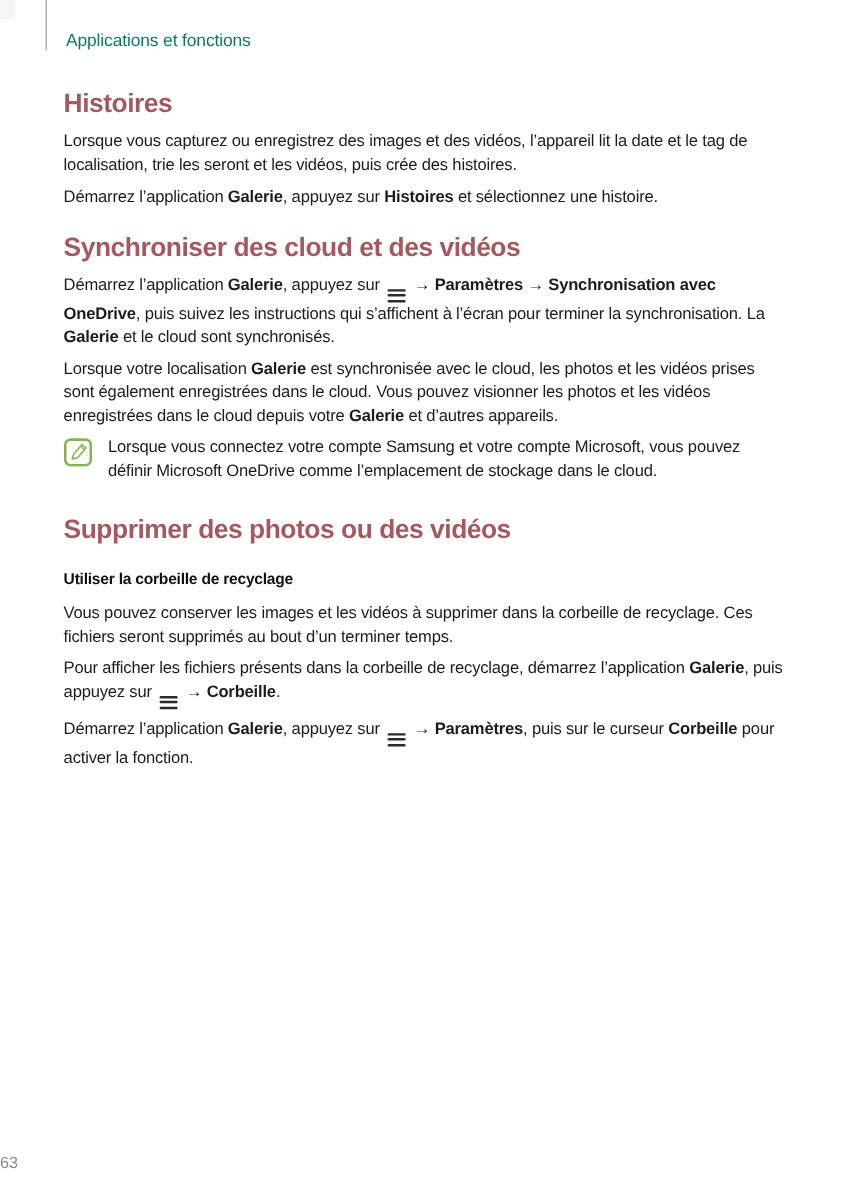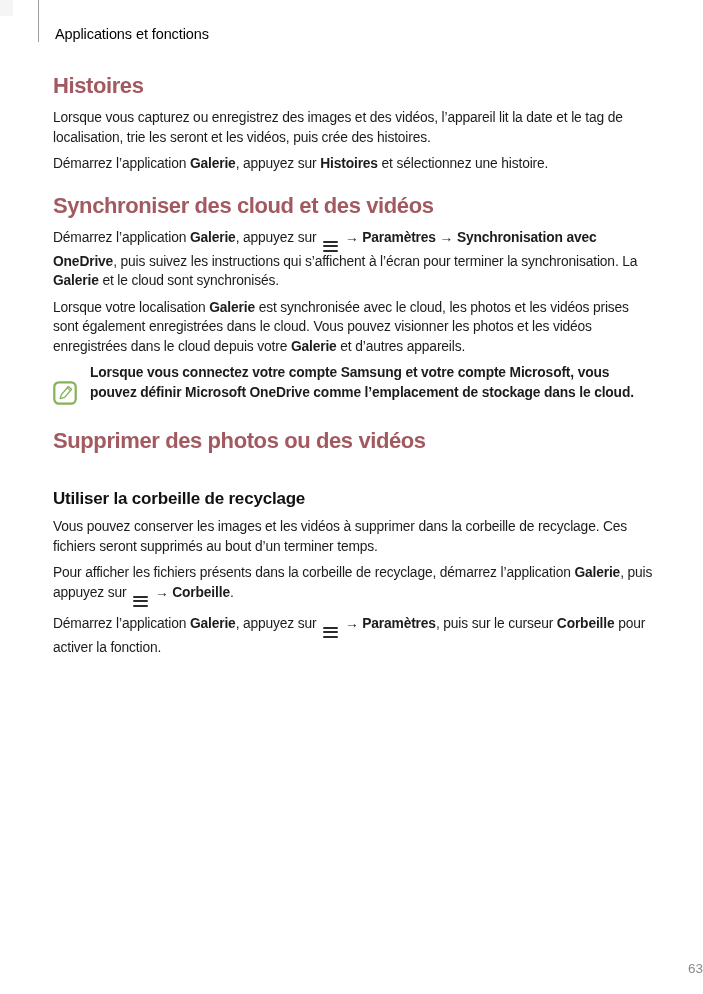--- a/index.html
+++ b/index.html
@@ -23,40 +23,40 @@
   .header-rule {
     position: absolute;
     left: 38px; top: 0;
     width: 1px; height: 42px;
     background: #9b9b9b;
   }
   .header-text {
     position: absolute;
     left: 55px; bottom: 0;
     font-size: 14.5px;
-    color: #000000;
+    color: #0f766e;
     letter-spacing: -0.1px;
   }
   .content { padding: 0 50px 0 53px; }
   h1.section-heading {
     font-size: 22px;
     font-weight: bold;
     line-height: 28px;
     letter-spacing: -0.4px;
     color: var(--heading-color, #a25a60);
     margin: 18px 0 8px;
   }
   h1.section-heading.first { margin-top: 30px; }
   h2.sub-heading {
-    font-size: 17px;
+    font-size: 13px;
     font-weight: bold;
     line-height: 23px;
     letter-spacing: -0.2px;
     color: #111111;
-    margin: 32px 0 7px;
+    margin: 16px 0 7px;
   }
   p.body-text {
     font-size: 13.8px;
     line-height: 19.5px;
     letter-spacing: -0.15px;
     margin: 0 0 7px;
     max-width: 600px;
   }
   p.body-text b { font-weight: bold; }
   .menu-icon {
@@ -69,32 +69,31 @@
     margin: 0 3px;
   }
   .menu-icon i {
     display: block;
     height: 2px;
     background: #2b2b2b;
     border-radius: 1px;
   }
   .note-box {
     display: flex;
-    align-items: flex-end;
+    align-items: flex-start;
     gap: 13px;
     margin: 4px 0 6px;
-    font-weight: bold;
   }
   .note-icon { flex: 0 0 24px; margin-top: 2px; }
   .note-text { max-width: 561px; }
   .footer {
     position: absolute;
     left: 0; bottom: 18px;
     width: 100%;
-    text-align: right;
+    text-align: left;
     font-size: 13.5px;
     color: #8a8a8a;
   }
 </style>
 </head>
 <body>
 
 <div class="page">
 
   <div class="corner-artifact"></div>

